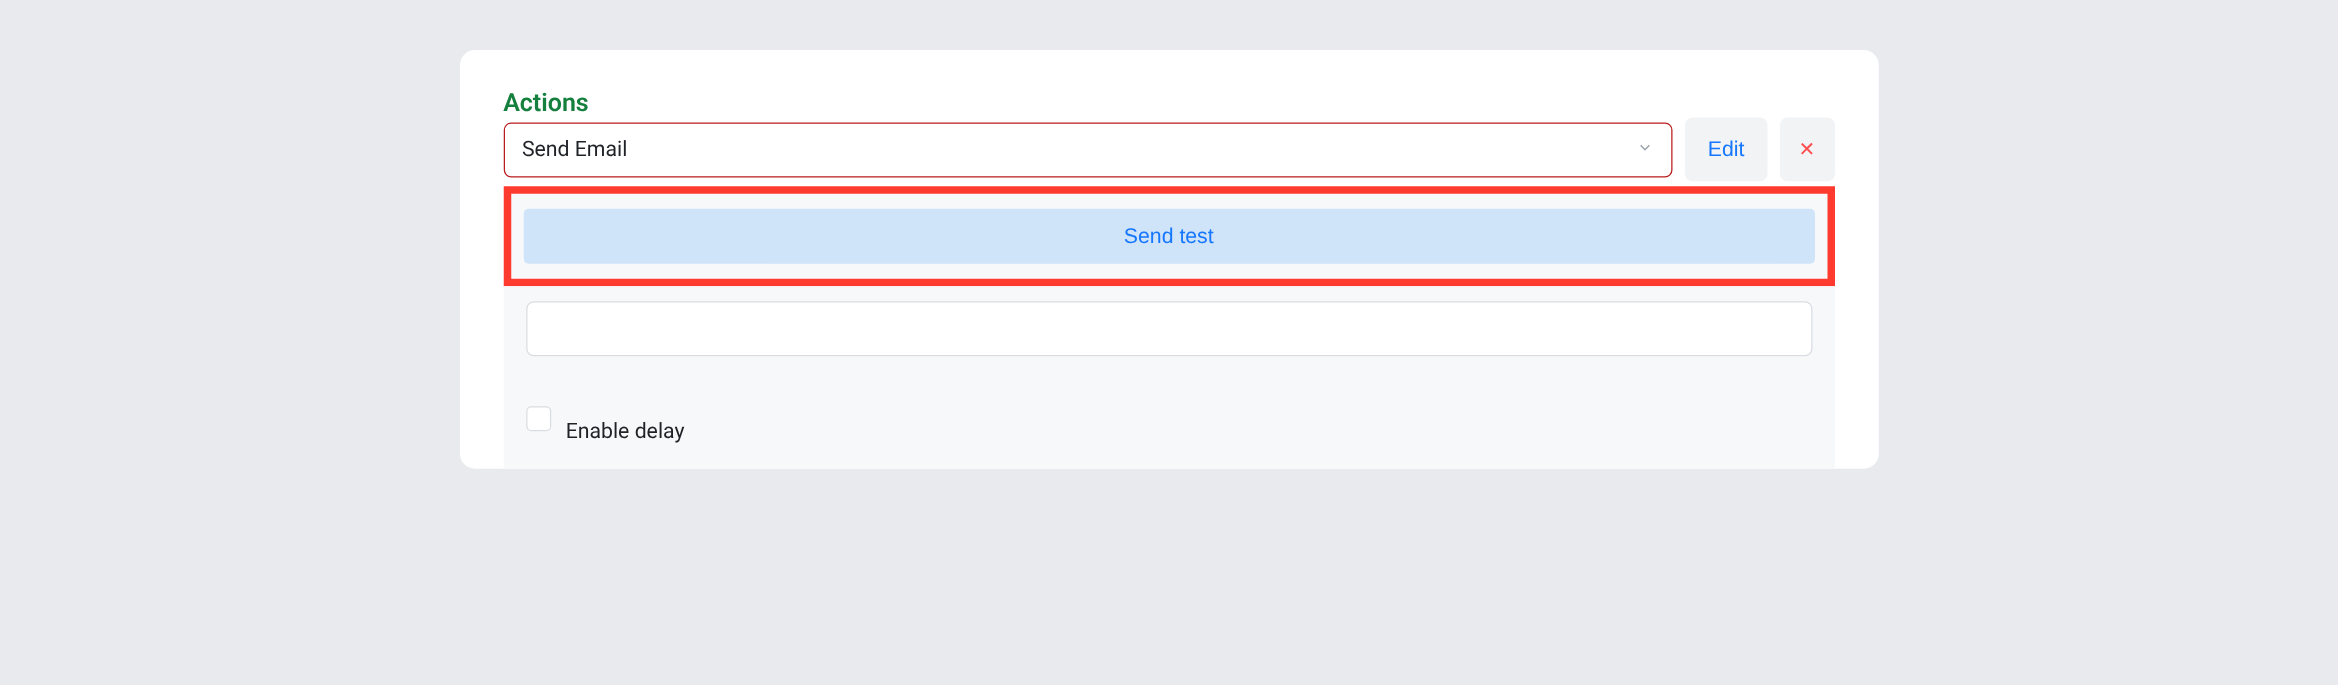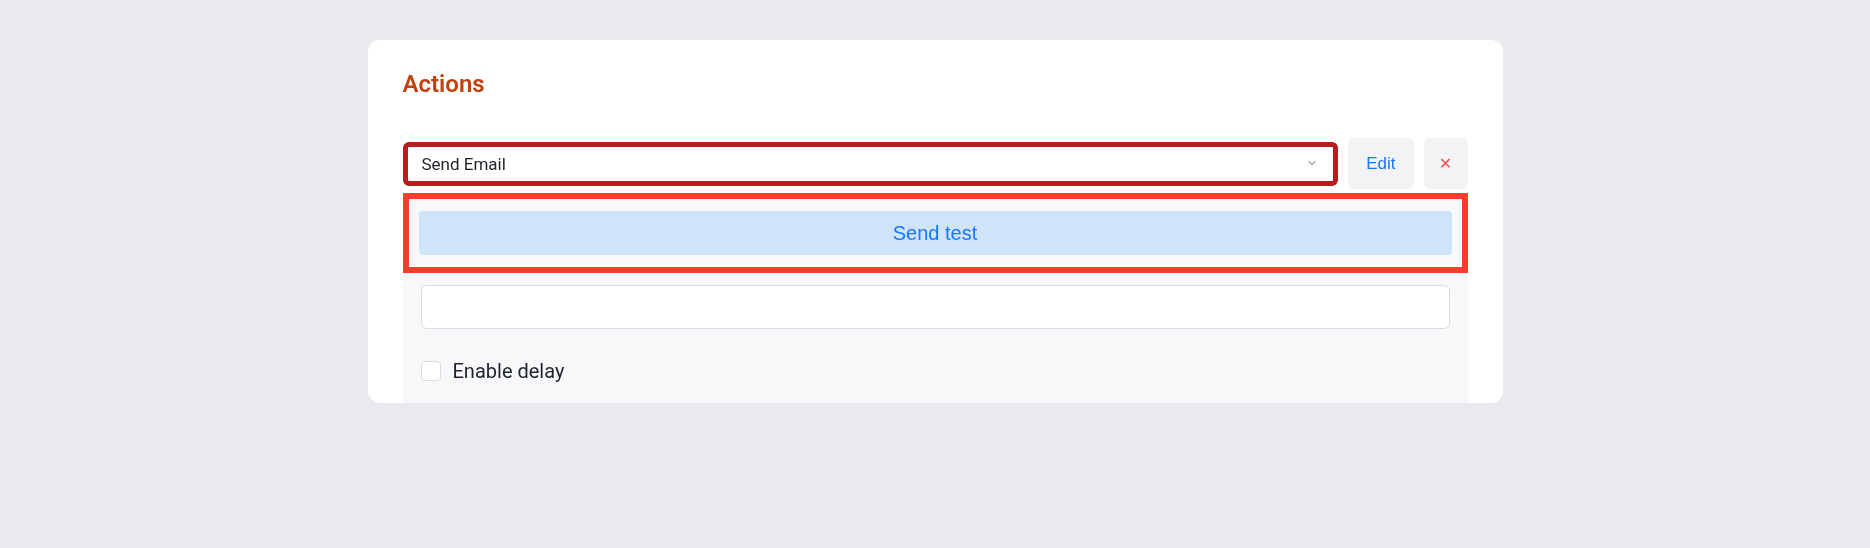--- a/index.html
+++ b/index.html
@@ -19,39 +19,38 @@
       display: flex;
       justify-content: center;
     }
     .card {
       background: #ffffff;
       border-radius: 12px;
       width: 1135px;
       padding: 30px 35px 0 35px;
     }
     .card-title {
-      font-size: 24px;
+      font-size: 20px;
       font-weight: 600;
-      color: #c2410c;
-      margin-bottom: 40px;
+      color: #15803d;
     }
     .action-row {
       display: flex;
       gap: 10px;
       align-items: center;
       margin-bottom: 0;
     }
     .select-wrap {
       flex: 1;
       position: relative;
     }
     .select-field {
       width: 100%;
       height: 44px;
-      border: 5px solid #b91c1c;
+      border: 1px solid #b91c1c;
       border-radius: 6px;
       background: #ffffff;
       padding: 0 14px;
       font-size: 17px;
       color: #1f2328;
       display: flex;
       align-items: center;
       justify-content: space-between;
       cursor: pointer;
     }
@@ -85,21 +84,21 @@
       padding: 12px 10px;
       background: #f7f8fa;
     }
     .send-test-btn {
       width: 100%;
       height: 44px;
       border: none;
       border-radius: 4px;
       background: #cfe3f9;
       color: #1677ff;
-      font-size: 20px;
+      font-size: 17px;
       cursor: pointer;
     }
     .details-panel {
       background: #f7f8fa;
       padding: 12px 18px 20px 18px;
     }
     .field-label {
       font-size: 17px;
       color: #1f2328;
       margin-bottom: 10px;
@@ -122,22 +121,23 @@
     }
     .checkbox-box {
       width: 20px;
       height: 20px;
       border: 1px solid #d9dde2;
       border-radius: 4px;
       background: #ffffff;
       cursor: pointer;
     }
     .checkbox-label {
-      font-size: 20px;
+      font-size: 17px;
       color: #1f2328;
+      margin-top: 20px;
     }
   </style>
 </head>
 <body>
 
 <div class="page-wrapper">
   <div class="card">
     <h2 class="card-title">Actions</h2>
 
     <div class="action-row">

